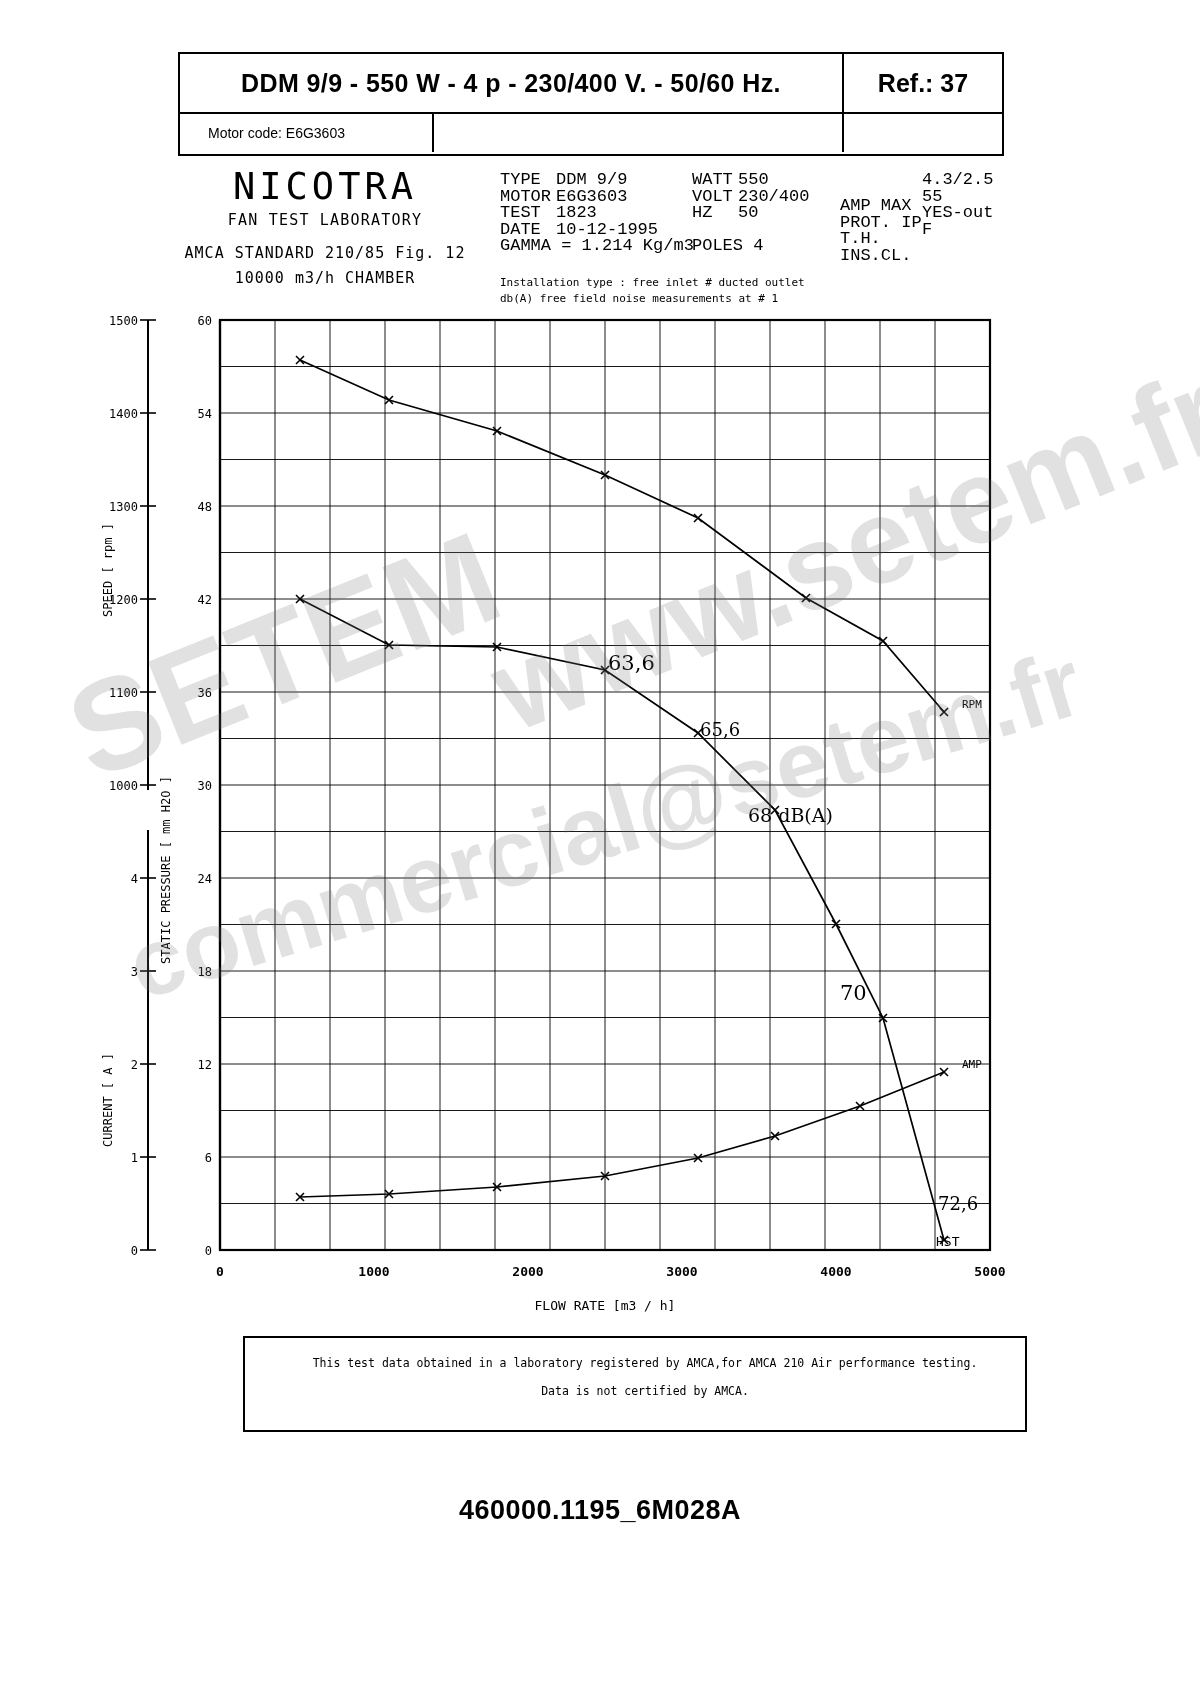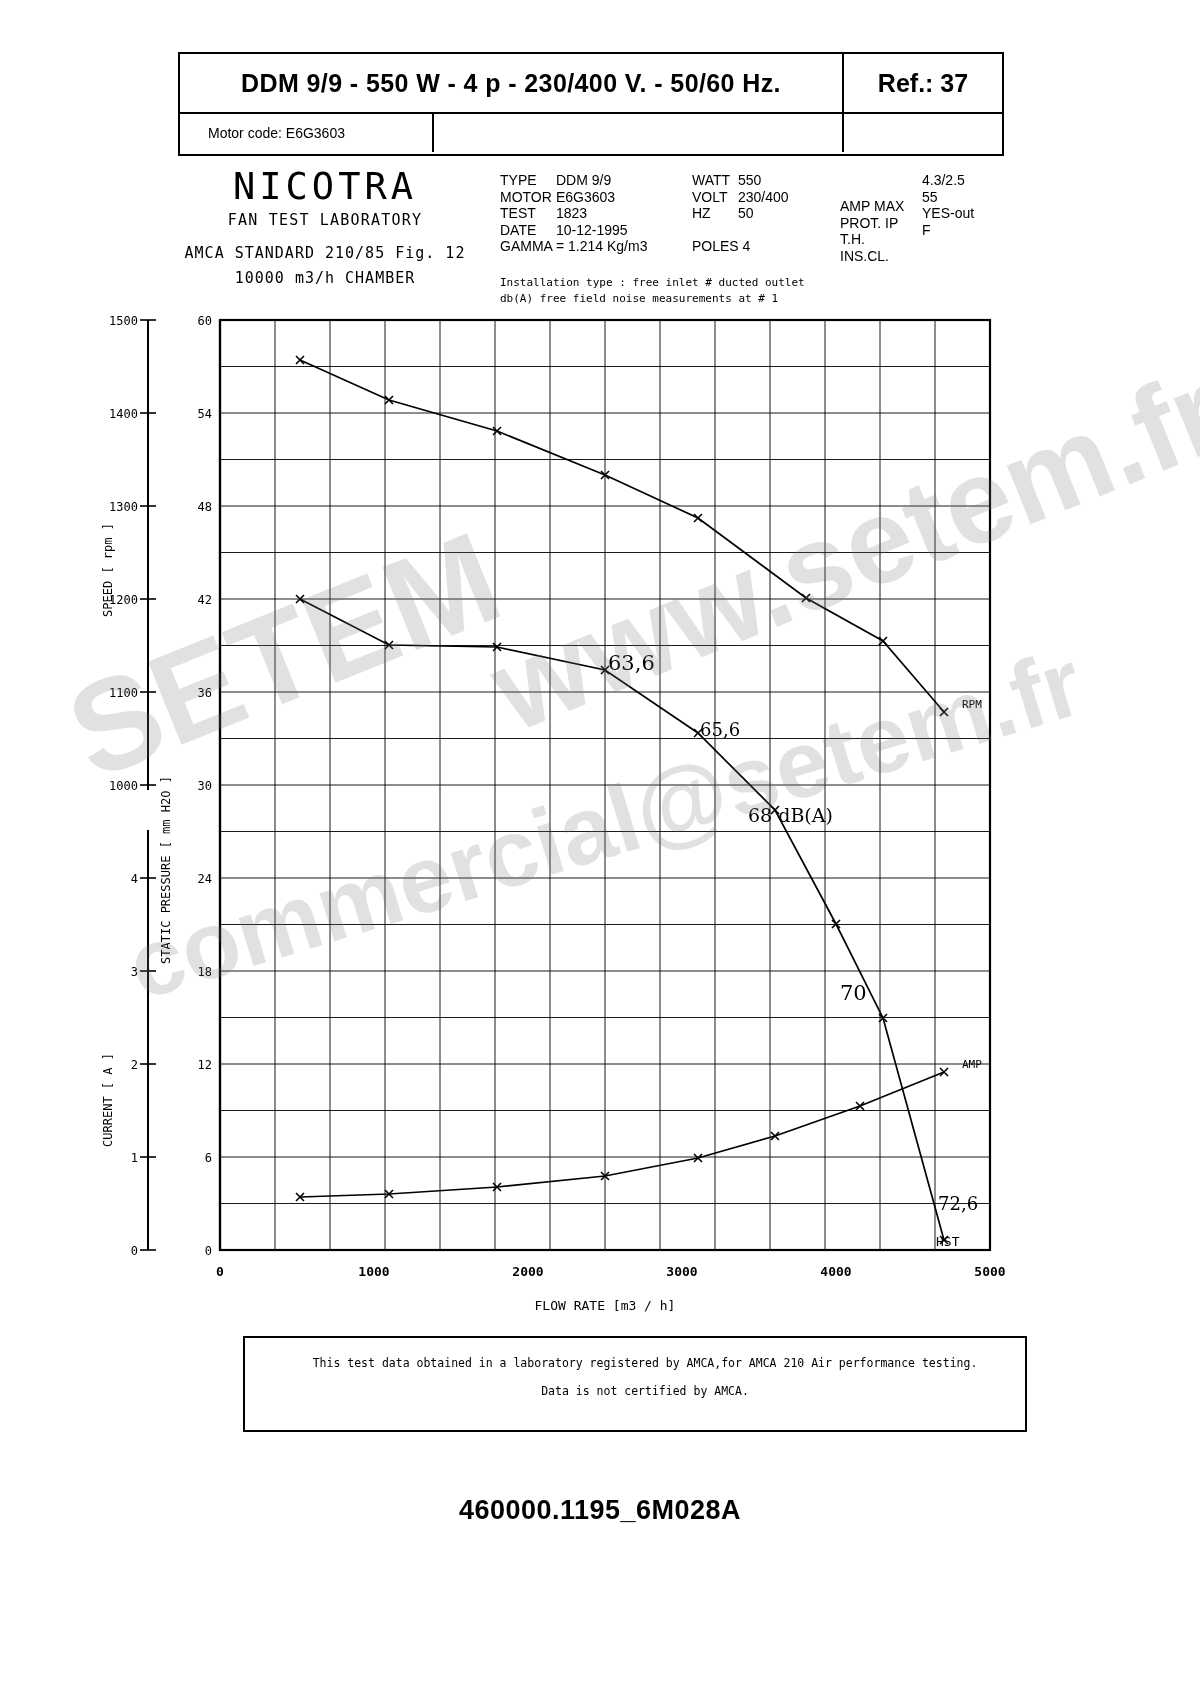--- a/index.html
+++ b/index.html
@@ -19,21 +19,21 @@
   .hdr-bot-mid{position:absolute;left:258px;top:0;right:158px;height:100%;border-right:2px solid #000;}
 
   
   .brand{position:absolute;left:160px;top:168px;width:330px;font-family:"DejaVu Sans Mono",monospace;text-align:center;}
   .brand-name{font-size:37px;letter-spacing:4px;line-height:1.05;}
   .brand-sub{font-size:15px;letter-spacing:1.2px;margin-top:4px;}
   .brand-l3{font-size:15px;letter-spacing:1px;margin-top:15px;}
   .brand-l4{font-size:15px;letter-spacing:1px;margin-top:7px;}
 
   
-  .specs{position:absolute;left:500px;top:172px;width:520px;font-family:Liberation Sans, sans-serif;font-size:14px;line-height:16.5px;}
+  .specs{position:absolute;left:500px;top:172px;width:520px;font-family:Liberation Mono, monospace;font-size:17px;line-height:16.5px;}
   .specrow{position:relative;height:16.5px;}
   .c1{position:absolute;left:0;}
   .c2{position:absolute;left:56px;}
   .c3{position:absolute;left:192px;}
   .c4{position:absolute;left:238px;}
   .c5{position:absolute;left:340px;margin-top:26px;}
   .c6{position:absolute;left:422px;}
   .specnote{position:absolute;left:500px;top:275px;width:520px;font-family:"DejaVu Sans Mono",monospace;font-size:11px;line-height:16px;}
 
   

